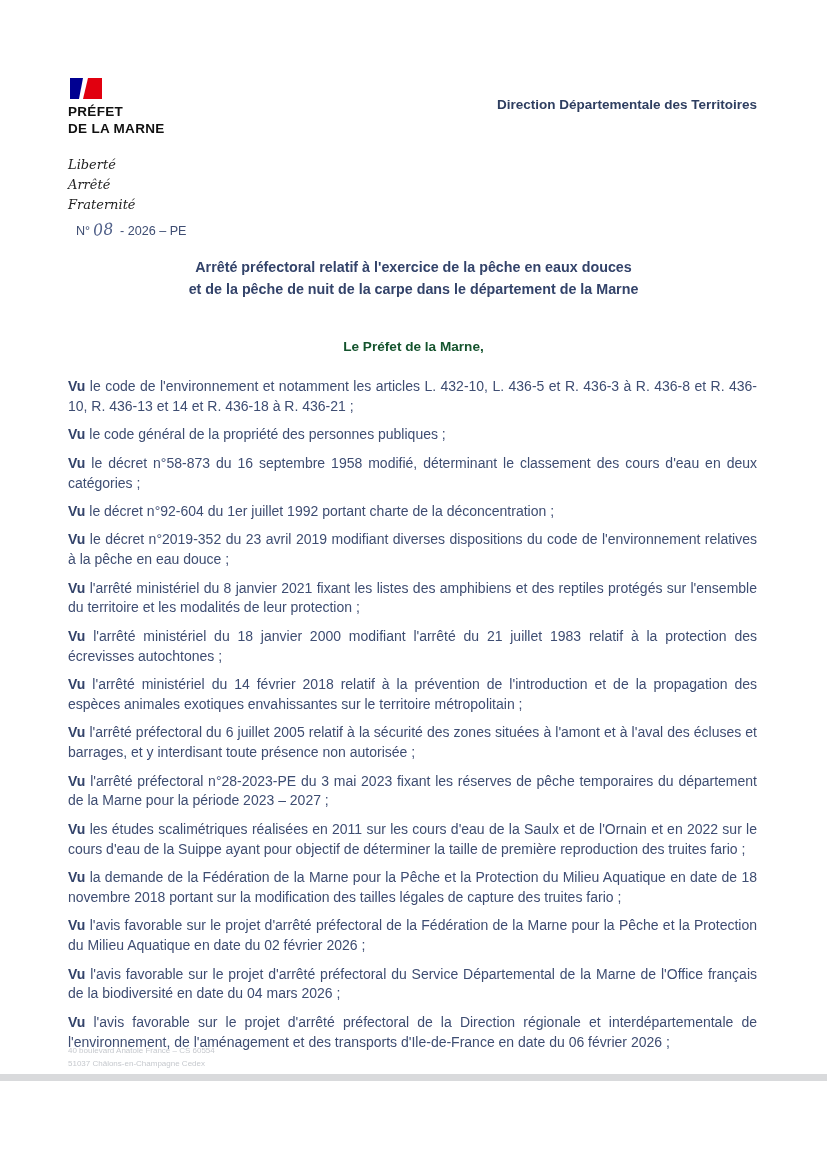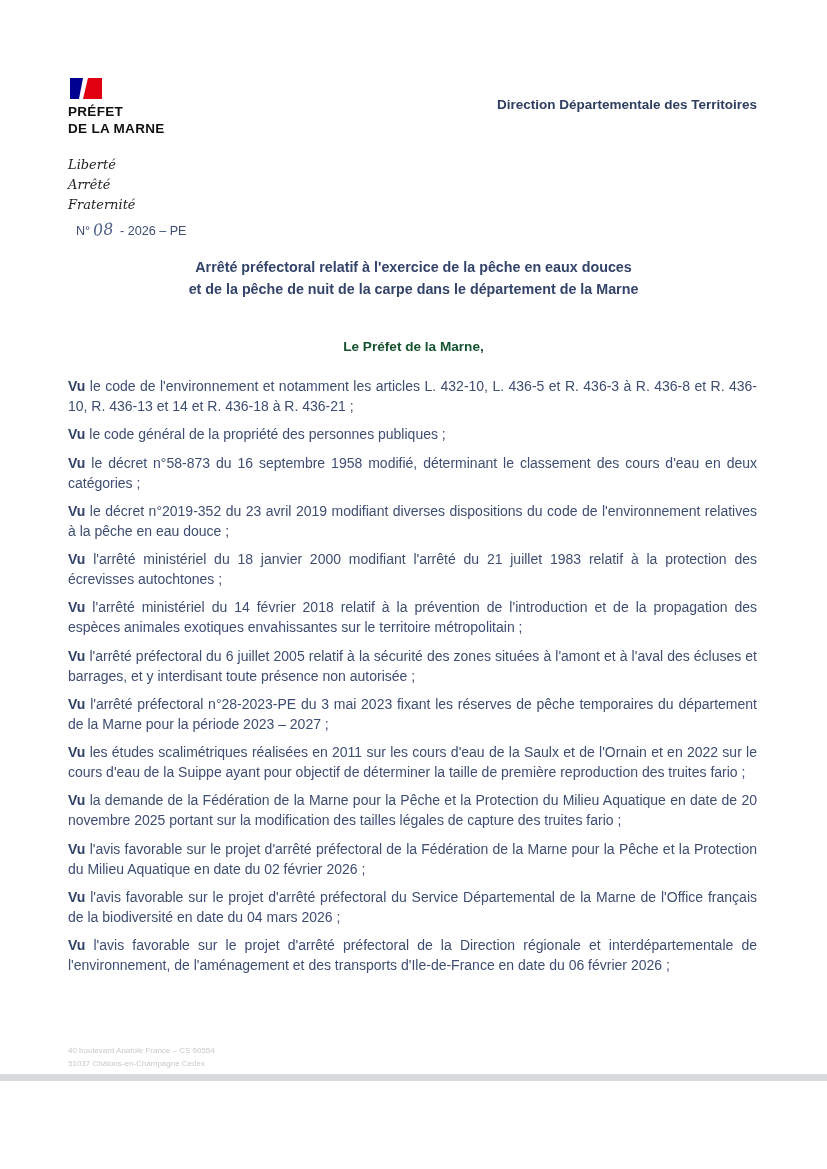--- a/index.html
+++ b/index.html
@@ -108,36 +108,38 @@
   <div class="salutation">Le Préfet de la Marne,</div>
 
   <div class="body-block">
 
       <p class="para"><b class="lead">Vu</b> <span>le code de l'environnement et notamment les articles L. 432-10, L. 436-5 et R. 436-3 à R. 436-8 et R. 436-10, R. 436-13 et 14 et R. 436-18 à R. 436-21 ;</span></p>
 
       <p class="para"><b class="lead">Vu</b> <span>le code général de la propriété des personnes publiques ;</span></p>
 
       <p class="para"><b class="lead">Vu</b> <span>le décret n°58-873 du 16 septembre 1958 modifié, déterminant le classement des cours d'eau en deux catégories ;</span></p>
 
+      <p class="para"><b class="lead">Vu</b> <span>le décret n°92-604 du 1er juillet 1992 portant charte de la déconcentration ;</span></p>
 
       <p class="para"><b class="lead">Vu</b> <span>le décret n°2019-352 du 23 avril 2019 modifiant diverses dispositions du code de l'environnement relatives à la pêche en eau douce ;</span></p>
 
+      <p class="para"><b class="lead">Vu</b> <span>l'arrêté ministériel du 8 janvier 2021 fixant les listes des amphibiens et des reptiles protégés sur l'ensemble du territoire et les modalités de leur protection ;</span></p>
 
       <p class="para"><b class="lead">Vu</b> <span>l'arrêté ministériel du 18 janvier 2000 modifiant l'arrêté du 21 juillet 1983 relatif à la protection des écrevisses autochtones ;</span></p>
 
 
       <p class="para"><b class="lead">Vu</b> <span>l'arrêté ministériel du 14 février 2018 relatif à la prévention de l'introduction et de la propagation des espèces animales exotiques envahissantes sur le territoire métropolitain ;</span></p>
 
       <p class="para"><b class="lead">Vu</b> <span>l'arrêté préfectoral du 6 juillet 2005 relatif à la sécurité des zones situées à l'amont et à l'aval des écluses et barrages, et y interdisant toute présence non autorisée ;</span></p>
 
       <p class="para"><b class="lead">Vu</b> <span>l'arrêté préfectoral n°28-2023-PE du 3 mai 2023 fixant les réserves de pêche temporaires du département de la Marne pour la période 2023 – 2027 ;</span></p>
 
       <p class="para"><b class="lead">Vu</b> <span>les études scalimétriques réalisées en 2011 sur les cours d'eau de la Saulx et de l'Ornain et en 2022 sur le cours d'eau de la Suippe ayant pour objectif de déterminer la taille de première reproduction des truites fario ;</span></p>
 
-      <p class="para"><b class="lead">Vu</b> <span>la demande de la Fédération de la Marne pour la Pêche et la Protection du Milieu Aquatique en date de 20 novembre 2025 portant sur la modification des tailles légales de capture des truites fario ;</span></p>
+      <p class="para"><b class="lead">Vu</b> <span>la demande de la Fédération de la Marne pour la Pêche et la Protection du Milieu Aquatique en date de 18 novembre 2018 portant sur la modification des tailles légales de capture des truites fario ;</span></p>
 
       <p class="para"><b class="lead">Vu</b> <span>l'avis favorable sur le projet d'arrêté préfectoral de la Fédération de la Marne pour la Pêche et la Protection du Milieu Aquatique en date du 02 février 2026 ;</span></p>
 
       <p class="para"><b class="lead">Vu</b> <span>l'avis favorable sur le projet d'arrêté préfectoral du Service Départemental de la Marne de l'Office français de la biodiversité en date du 04 mars 2026 ;</span></p>
 
       <p class="para"><b class="lead">Vu</b> <span>l'avis favorable sur le projet d'arrêté préfectoral de la Direction régionale et interdépartementale de l'environnement, de l'aménagement et des transports d'Ile-de-France en date du 06 février 2026 ;</span></p>
     </div>
 
   <div class="footer-address">
     <div>40 boulevard Anatole France – CS 60554</div>

